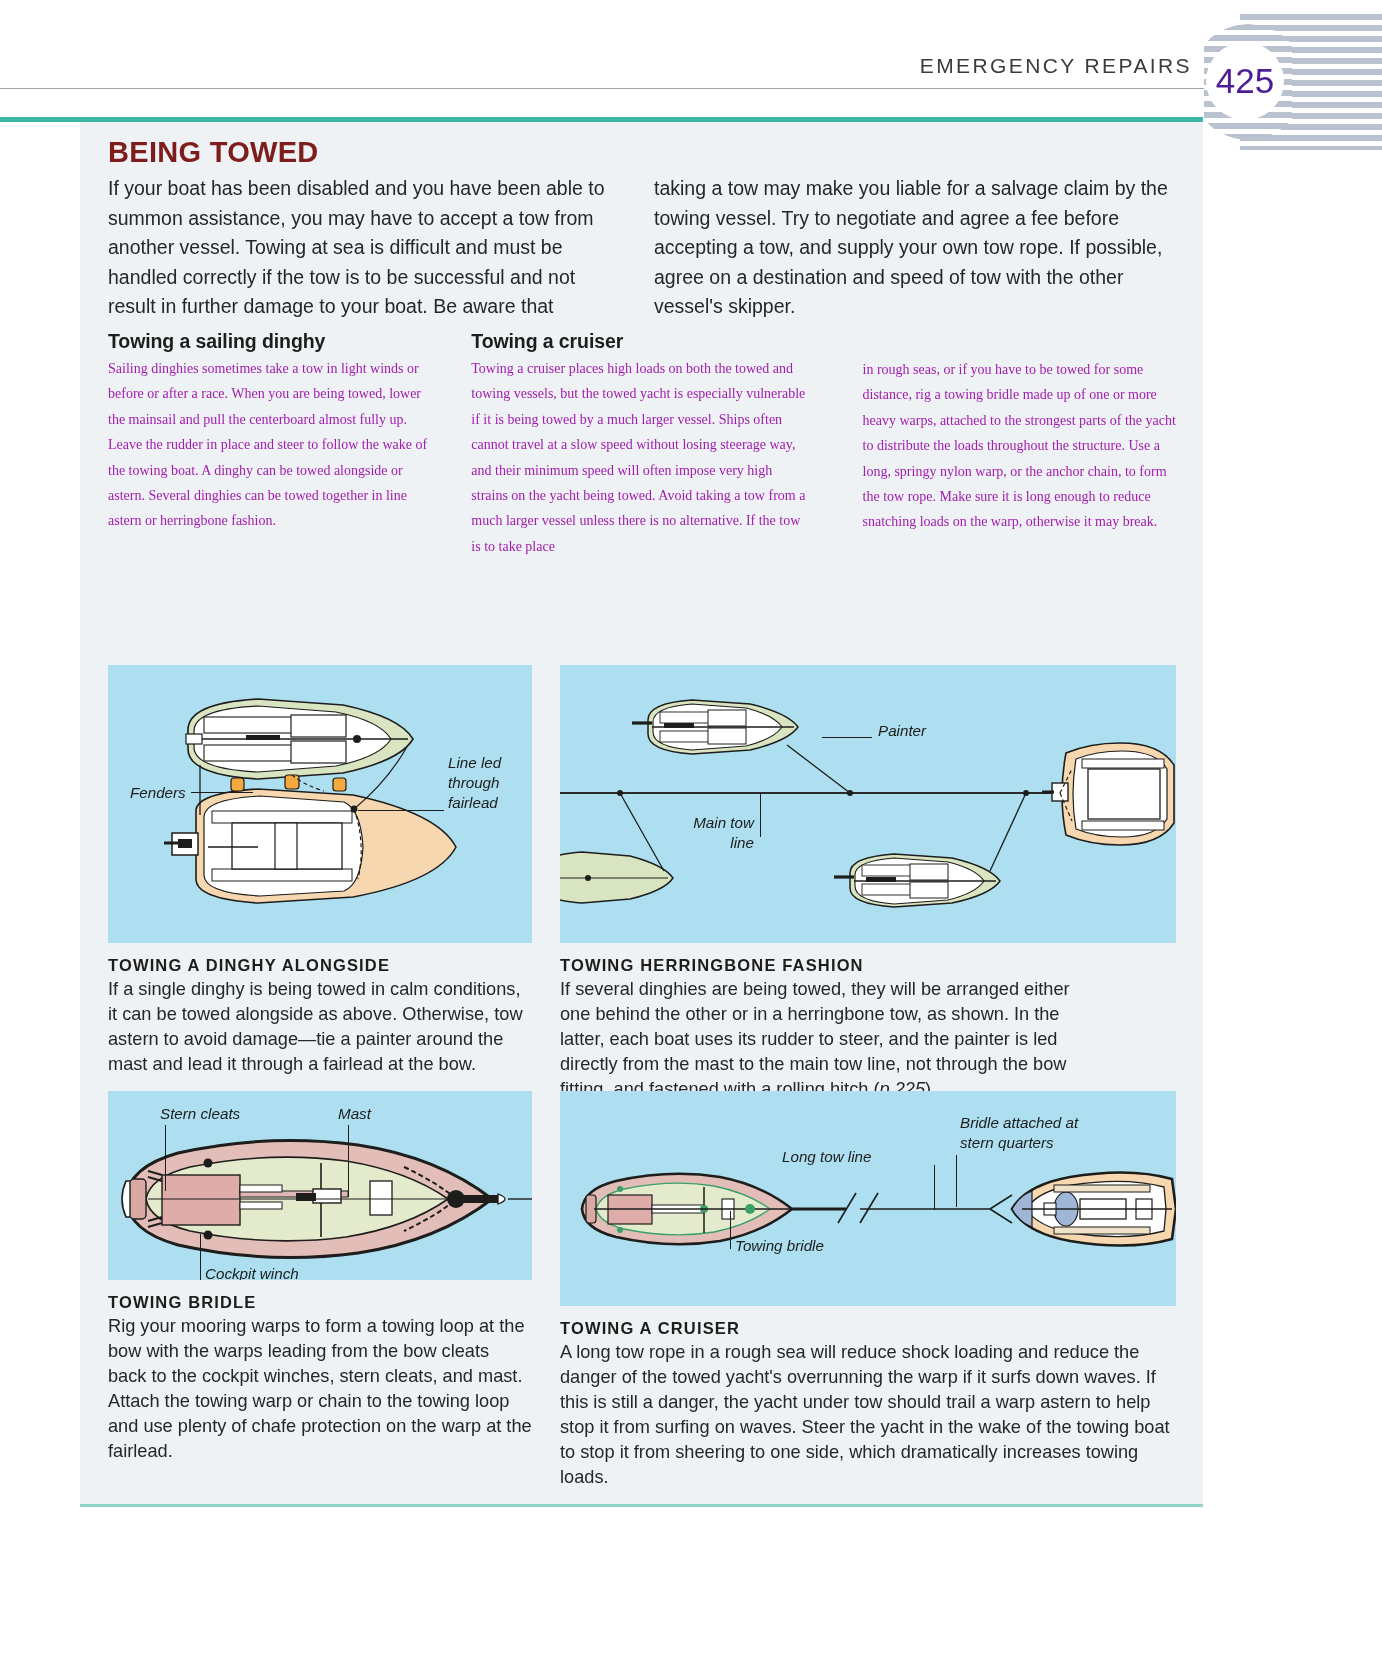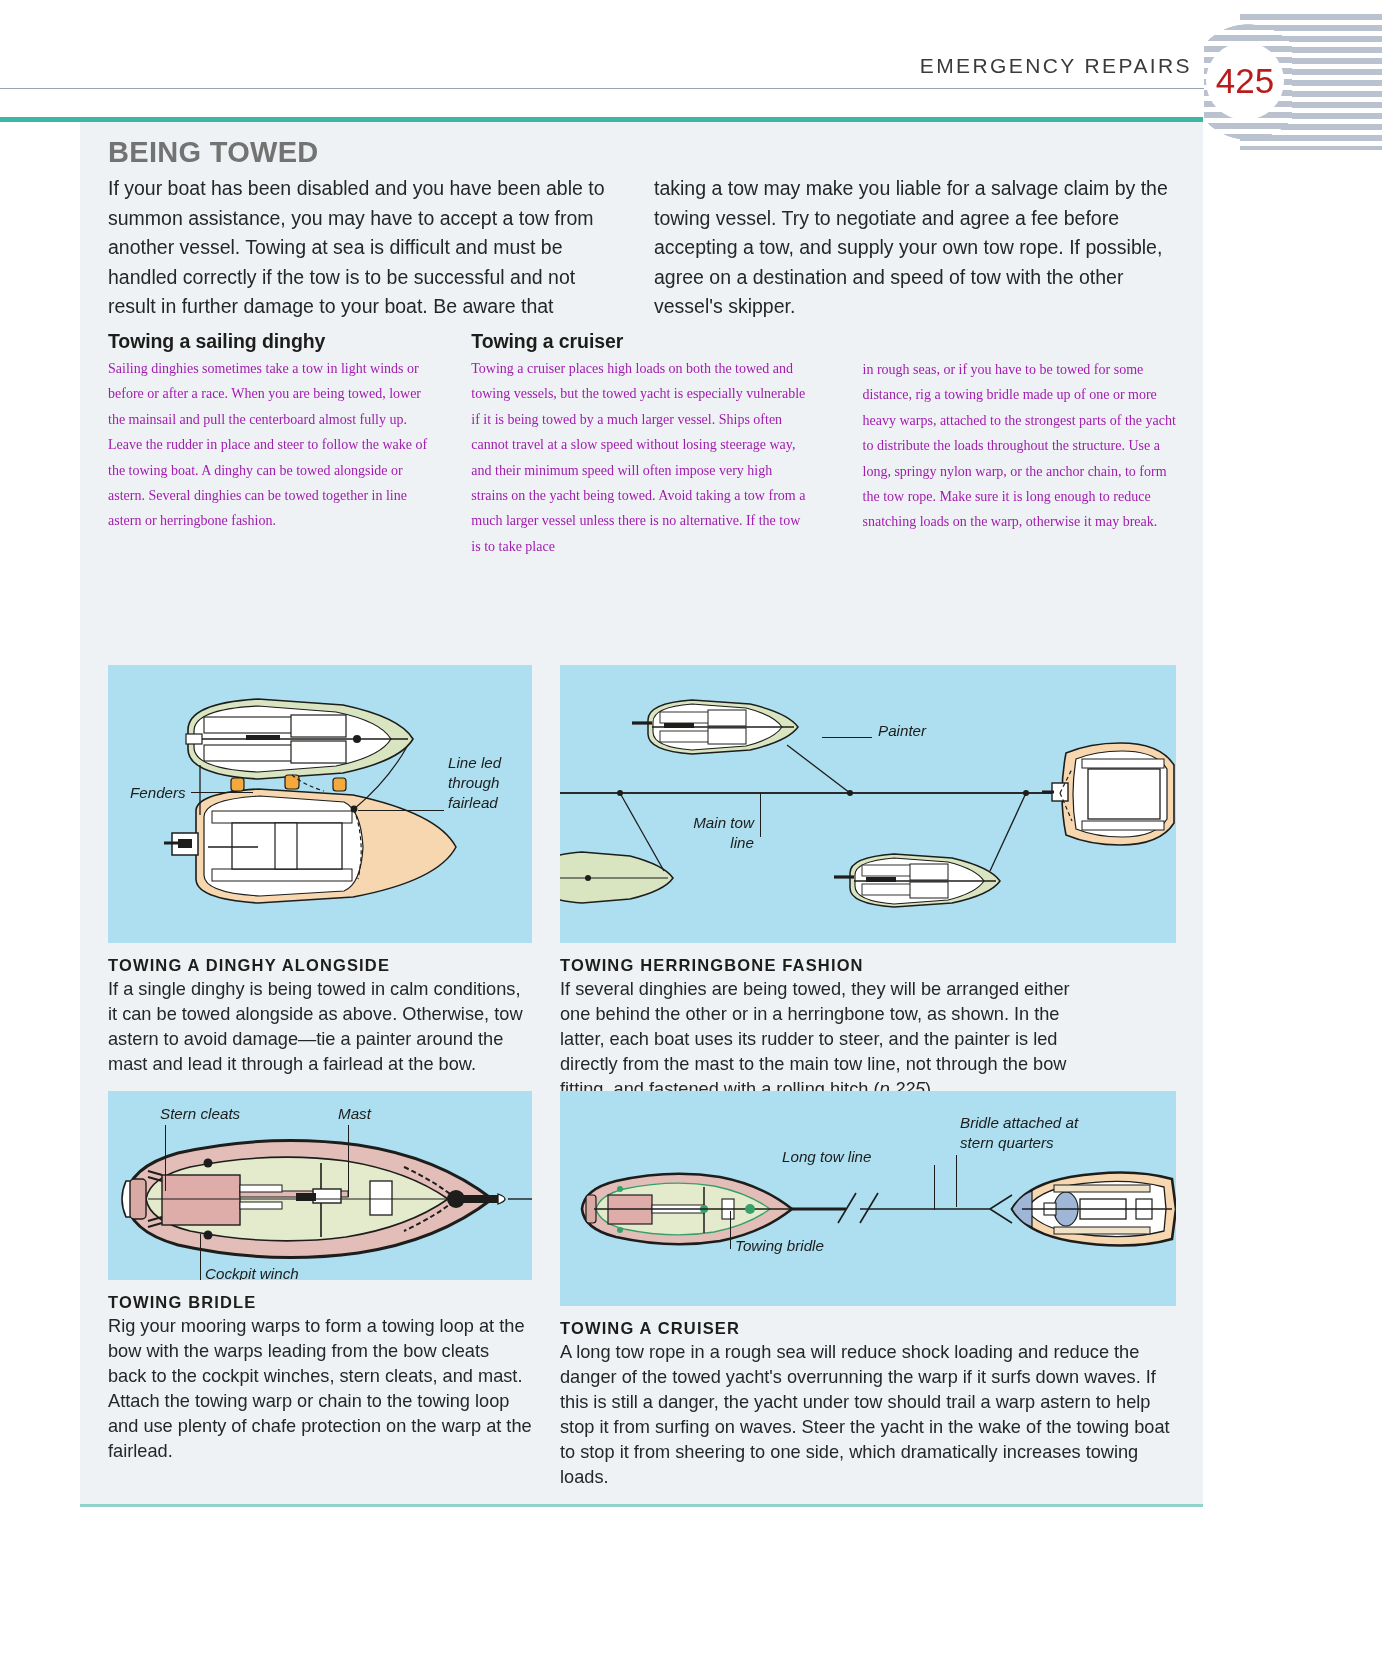--- a/index.html
+++ b/index.html
@@ -86,21 +86,21 @@
   .badge-number {
     position: absolute;
     left: 1206px;
     top: 42px;
     width: 78px;
     height: 78px;
     display: flex;
     align-items: center;
     justify-content: center;
     font-size: 35px;
-    color: #b91c1c;
+    color: #4c1d95;
     font-weight: 400;
     letter-spacing: 0px;
   }
 
   
   .content {
     position: absolute;
     left: 80px;
     top: 122px;
     width: 1123px;
@@ -116,21 +116,21 @@
     background: #8fd3cb;
   }
 
   .main-title {
     position: absolute;
     left: 28px;
     top: 14px;
     font-size: 29px;
     font-weight: 700;
     letter-spacing: 0.3px;
-    color: #737373;
+    color: #7f1d1d;
   }
 
   
   .intro {
     position: absolute;
     left: 28px;
     top: 52px;
     width: 1068px;
     display: flex;
     gap: 32px;

